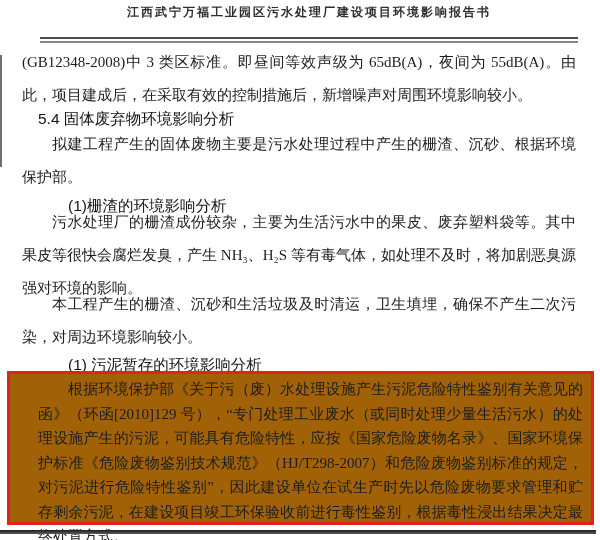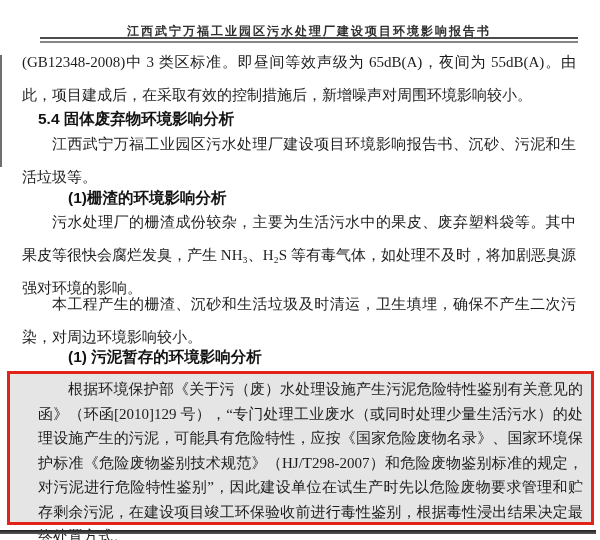--- a/index.html
+++ b/index.html
@@ -7,21 +7,21 @@
     position: relative;
     width: 600px;
     height: 540px;
     background: #ffffff;
     overflow: hidden;
     font-family: "Liberation Serif", "DejaVu Serif", "DejaVu Sans", serif;
     color: #1d1d1d;
   }
   .doc-title {
     position: absolute;
-    top: 23px; left: 40px; right: 22px;
+    top: 4px; left: 40px; right: 22px;
     text-align: center;
     font-size: 12px;
     font-weight: bold;
     letter-spacing: 2px;
     color: #2e2e2e;
     font-family: "Liberation Serif", "DejaVu Serif", serif;
     white-space: nowrap;
   }
   .header-rule {
     position: absolute;
@@ -36,32 +36,32 @@
     font-size: 15px;
     line-height: 33px;
     text-align: justify;
     color: #1d1d1d;
   }
   .indent { text-indent: 2em; }
   .heading {
     position: absolute;
     left: 38px; right: 7px;
     font-size: 15.5px;
-    font-weight: bold;
+    font-weight: normal;
     color: #141414;
     font-family: "Liberation Sans", "DejaVu Sans", sans-serif;
     white-space: nowrap;
   }
-  .heading.sub { left: 68px; }
+  .heading.sub { left: 68px; margin-top: 8px; }
   .highlight-box {
     position: absolute;
     top: 371px; left: 7px; right: 6px;
     height: 148px;
     border: 3px solid #e2231a;
-    background: #e5e5e5;
+    background: #a16207;
   }
   .highlight-box .inner {
     margin: 3px 8px 0 28px;
     font-size: 15px;
     line-height: 24.5px;
     text-align: justify;
     text-indent: 2em;
     color: #1d1d1d;
   }
   .footer-rule {
@@ -83,21 +83,21 @@
 <div class="page">
 
   <div class="doc-title">江西武宁万福工业园区污水处理厂建设项目环境影响报告书</div>
 
   <div class="header-rule"></div>
 
   <div class="para" style="top:46px;">(GB12348-2008)中 3 类区标准。即昼间等效声级为 65dB(A)，夜间为 55dB(A)。由此，项目建成后，在采取有效的控制措施后，新增噪声对周围环境影响较小。</div>
 
   <div class="heading" style="top:109px;">5.4 固体废弃物环境影响分析</div>
 
-  <div class="para indent" style="top:128px;">江西武宁万福工业园区污水处理厂建设项目环境影响报告书、沉砂、污泥和生活垃圾等。</div>
+  <div class="para indent" style="top:128px;">拟建工程产生的固体废物主要是污水处理过程中产生的栅渣、沉砂、根据环境保护部。</div>
 
   <div class="heading sub" style="top:188px;">(1)栅渣的环境影响分析</div>
 
   <div class="para indent" style="top:288px;">本工程产生的栅渣、沉砂和生活垃圾及时清运，卫生填埋，确保不产生二次污染，对周边环境影响较小。</div>
 
   <div class="para indent" style="top:206px;">污水处理厂的栅渣成份较杂，主要为生活污水中的果皮、废弃塑料袋等。其中果皮等很快会腐烂发臭，产生 NH₃、H₂S 等有毒气体，如处理不及时，将加剧恶臭源强对环境的影响。</div>
 
   <div class="heading sub" style="top:347px;">(1) 污泥暂存的环境影响分析</div>
 
   <div class="highlight-box">

